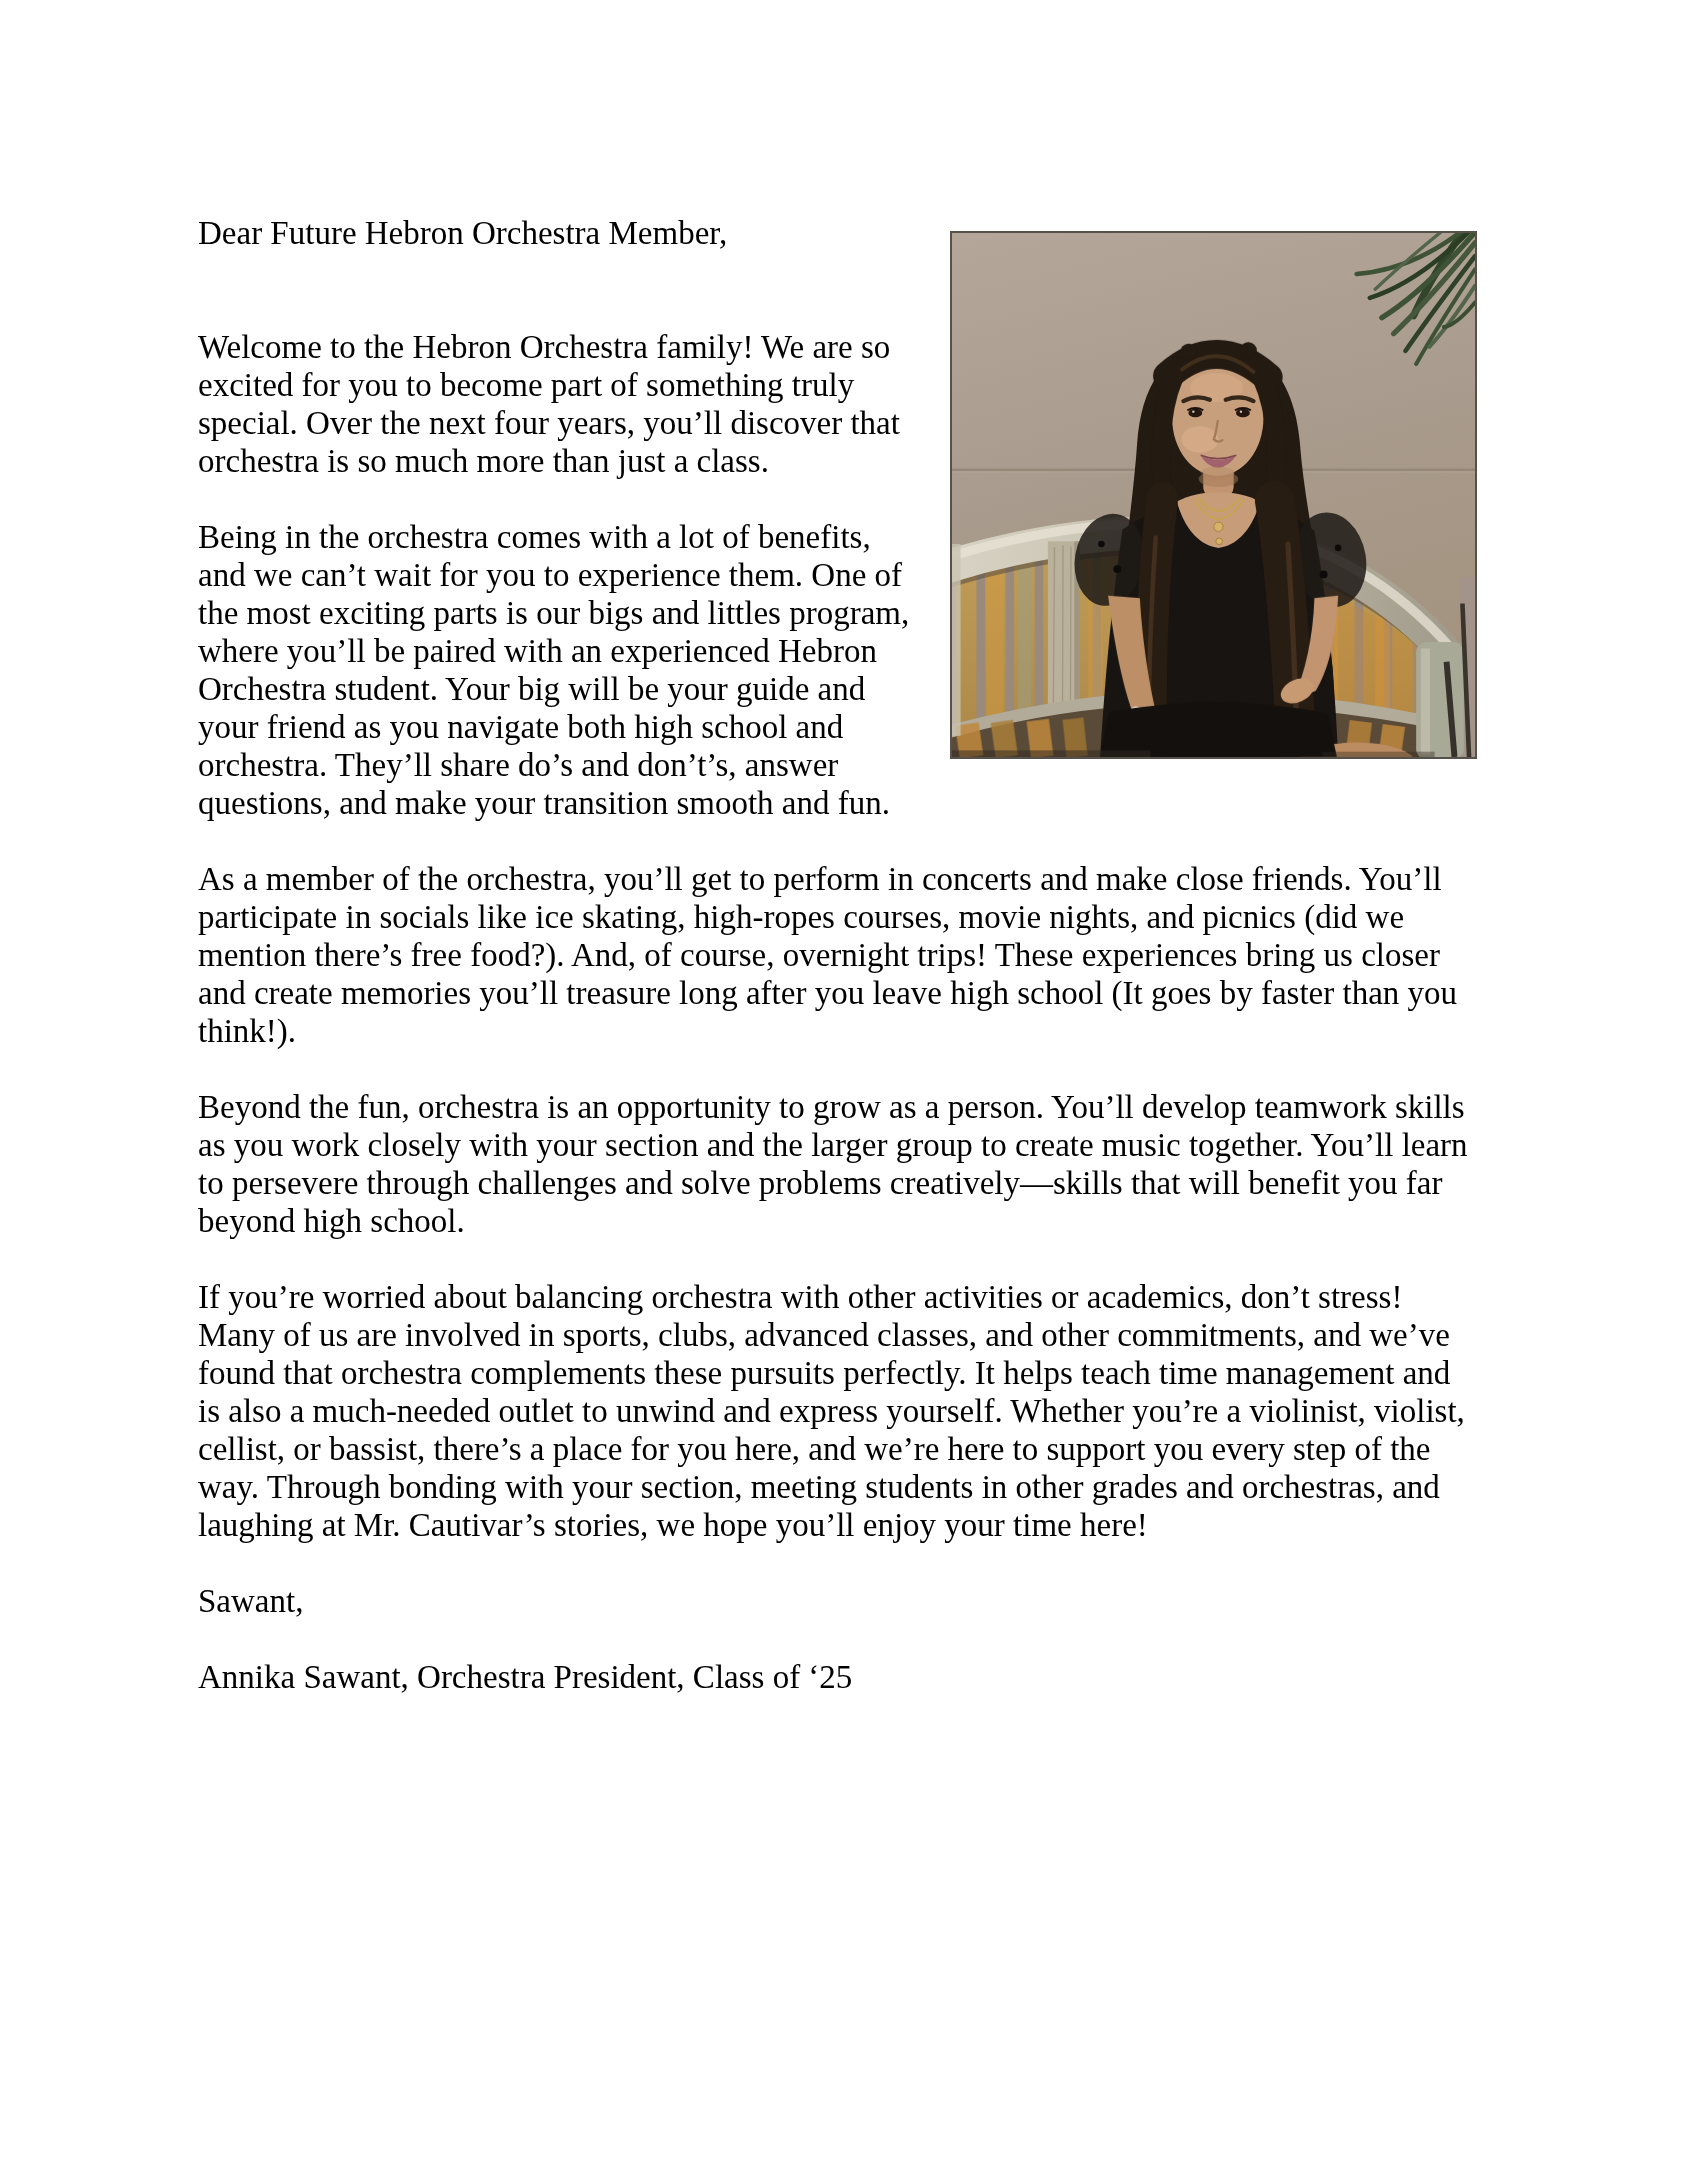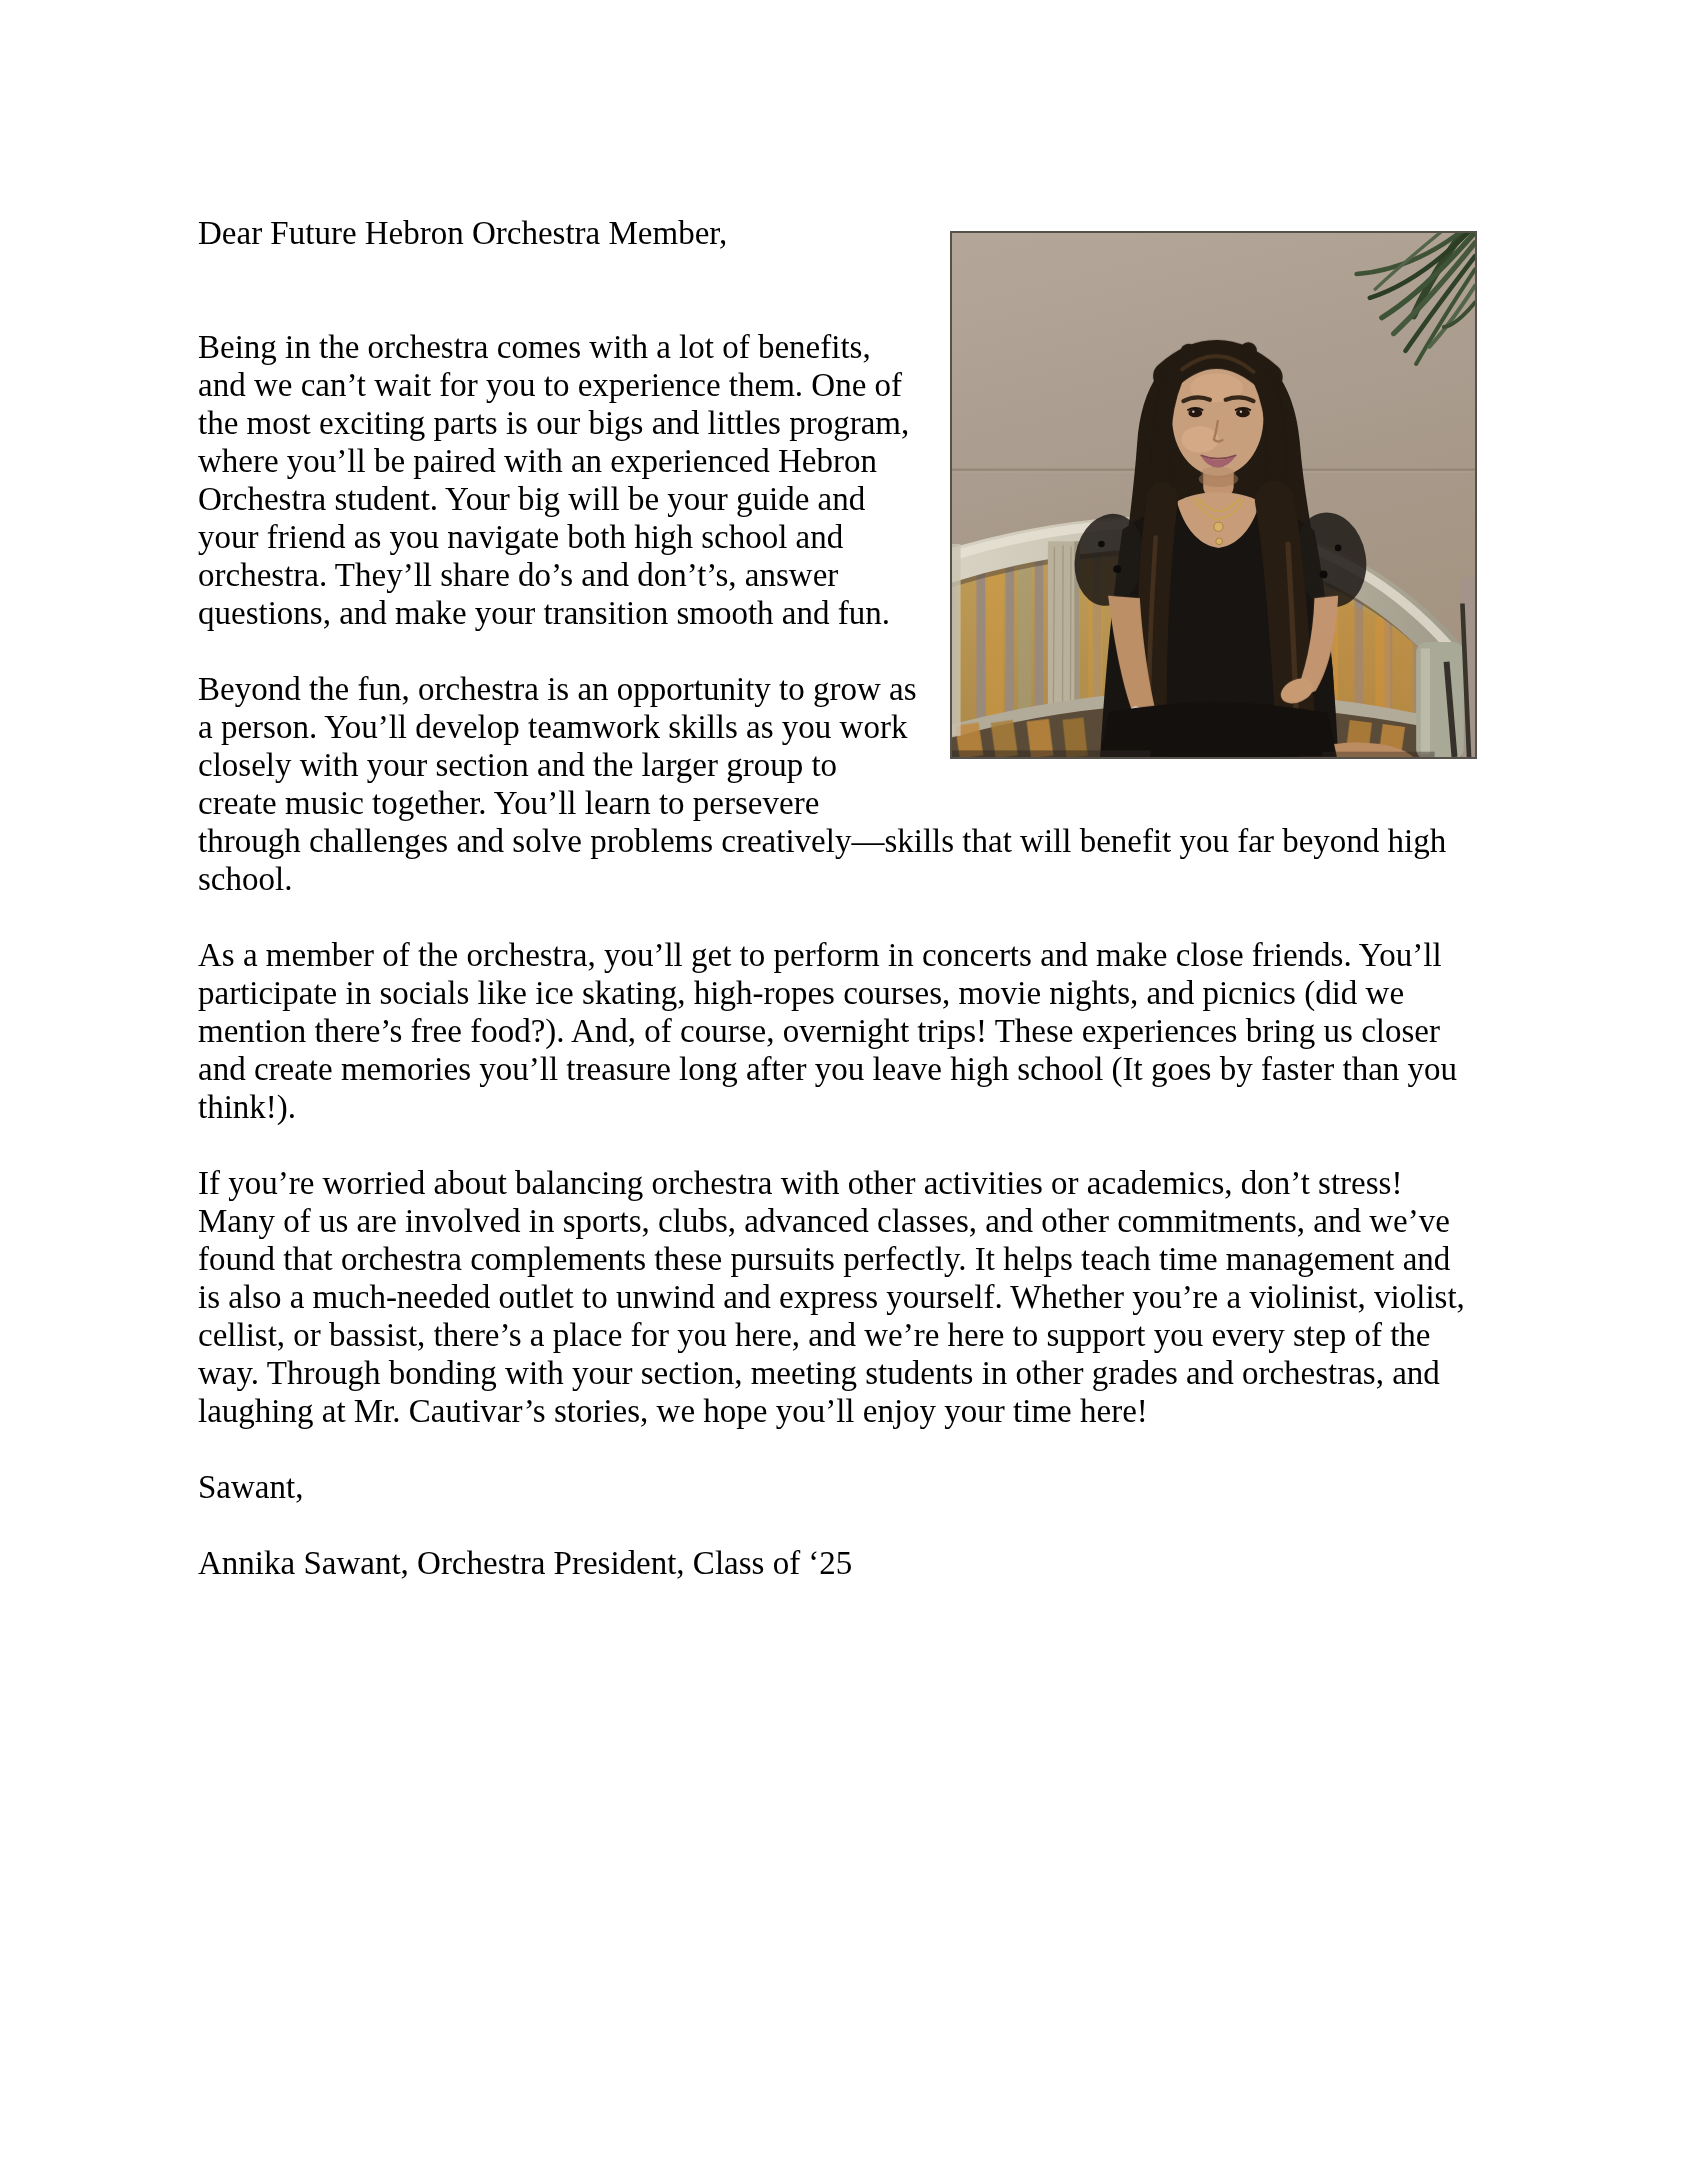--- a/index.html
+++ b/index.html
@@ -215,23 +215,24 @@
 
       <g>
         <rect x="0" y="782" width="300" height="10" fill="#2f281f" opacity="0.5"></rect>
         <rect x="560" y="784" width="170" height="8" fill="#2f281f" opacity="0.4"></rect>
       </g>
     </svg>
   </div>
 
   <p class="greeting">Dear Future Hebron Orchestra Member,</p>
 
+  <p>Welcome to the Hebron Orchestra family! We are so excited for you to become part of something truly special. Over the next four years, you’ll discover that orchestra is so much more than just a class.</p>
   <p>Being in the orchestra comes with a lot of benefits, and we can’t wait for you to experience them. One of the most exciting parts is our bigs and littles program, where you’ll be paired with an experienced Hebron Orchestra student. Your big will be your guide and your friend as you navigate both high school and orchestra. They’ll share do’s and don’t’s, answer questions, and make your transition smooth and fun.</p>
+  <p>As a member of the orchestra, you’ll get to perform in concerts and make close friends. You’ll participate in socials like ice skating, high-ropes courses, movie nights, and picnics (did we mention there’s free food?). And, of course, overnight trips! These experiences bring us closer and create memories you’ll treasure long after you leave high school (It goes by faster than you think!).</p>
   <p>Beyond the fun, orchestra is an opportunity to grow as a person. You’ll develop teamwork skills as you work closely with your section and the larger group to create music together. You’ll learn to persevere through challenges and solve problems creatively—skills that will benefit you far beyond high school.</p>
-  <p>As a member of the orchestra, you’ll get to perform in concerts and make close friends. You’ll participate in socials like ice skating, high-ropes courses, movie nights, and picnics (did we mention there’s free food?). And, of course, overnight trips! These experiences bring us closer and create memories you’ll treasure long after you leave high school (It goes by faster than you think!).</p>
   <p>If you’re worried about balancing orchestra with other activities or academics, don’t stress! Many of us are involved in sports, clubs, advanced classes, and other commitments, and we’ve found that orchestra complements these pursuits perfectly. It helps teach time management and is also a much-needed outlet to unwind and express yourself. Whether you’re a violinist, violist, cellist, or bassist, there’s a place for you here, and we’re here to support you every step of the way. Through bonding with your section, meeting students in other grades and orchestras, and laughing at Mr. Cautivar’s stories, we hope you’ll enjoy your time here!</p>
 
   <p class="closing">Sawant,</p>
 
   <p class="signature"><span>Annika Sawant, Orchestra President, Class of ‘25</span><br></p>
 
 </div>
 
 
 </body></html>

